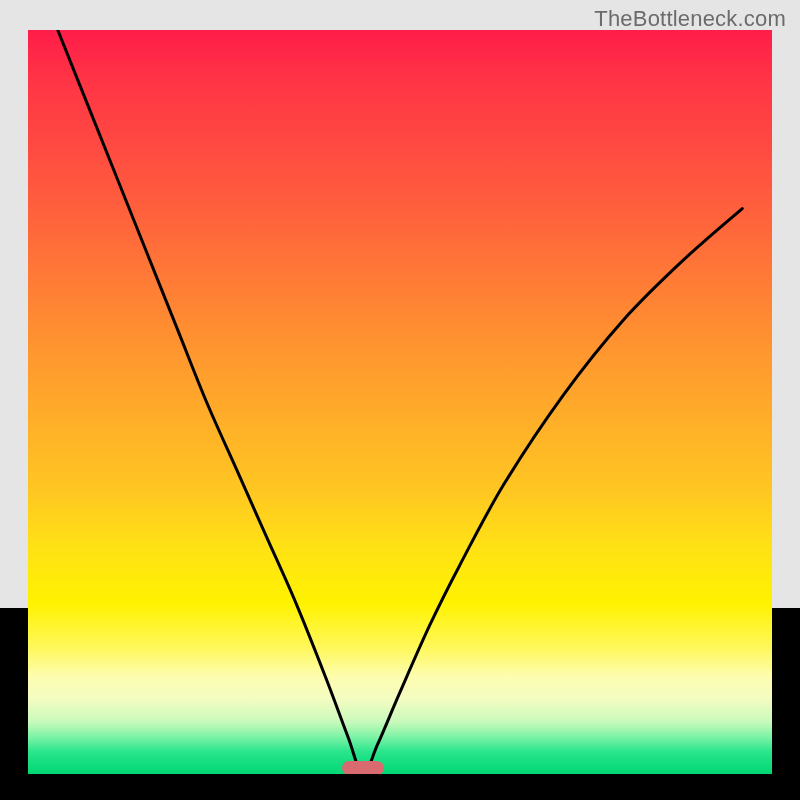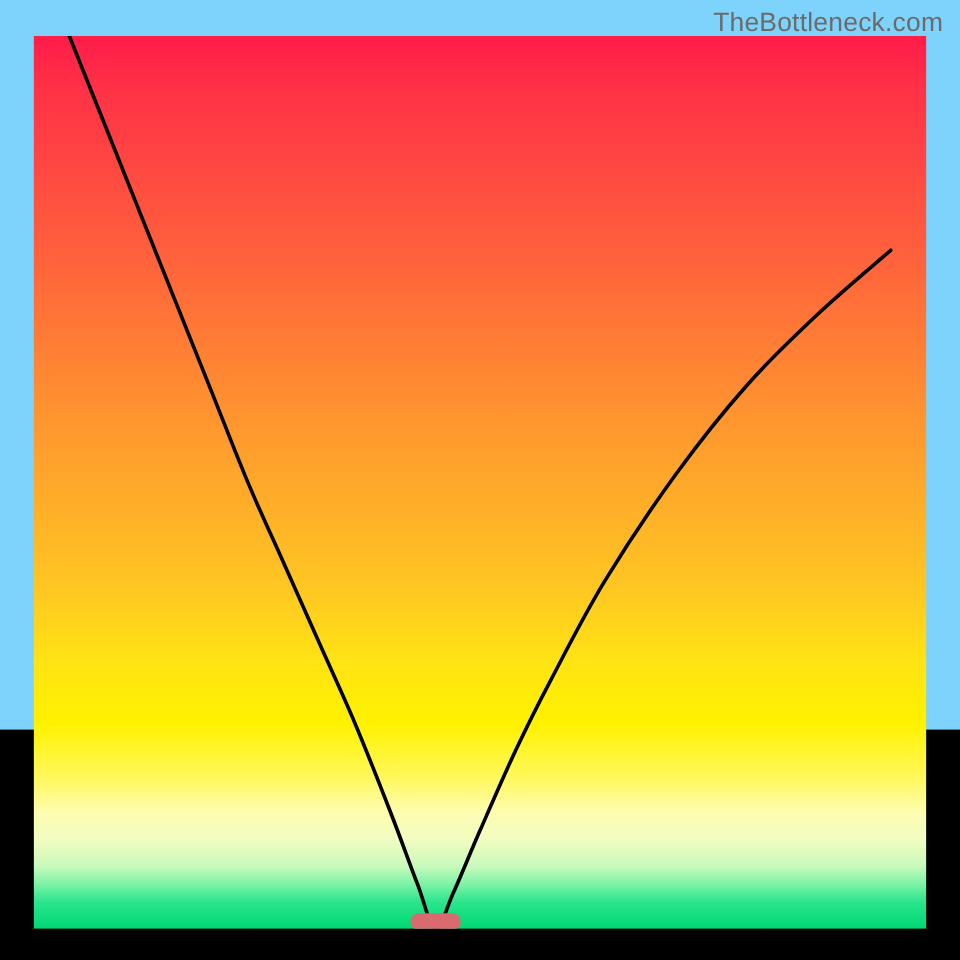--- a/index.html
+++ b/index.html
@@ -8,21 +8,21 @@
     width: 800px;
     height: 800px;
     background: #000;
     overflow: hidden;
     font-family: Arial, Helvetica, sans-serif;
   }
   .frame {
     position: relative;
     width: 800px;
     height: 608px;
-    background: #7dd3fc;
+    background: #e5e5e5;
   }
   .watermark {
     position: absolute;
     top: 6px;
     right: 14px;
     color: #6b6b6b;
     font-size: 22px;
     font-weight: 500;
     letter-spacing: 0.2px;
     z-index: 10;

